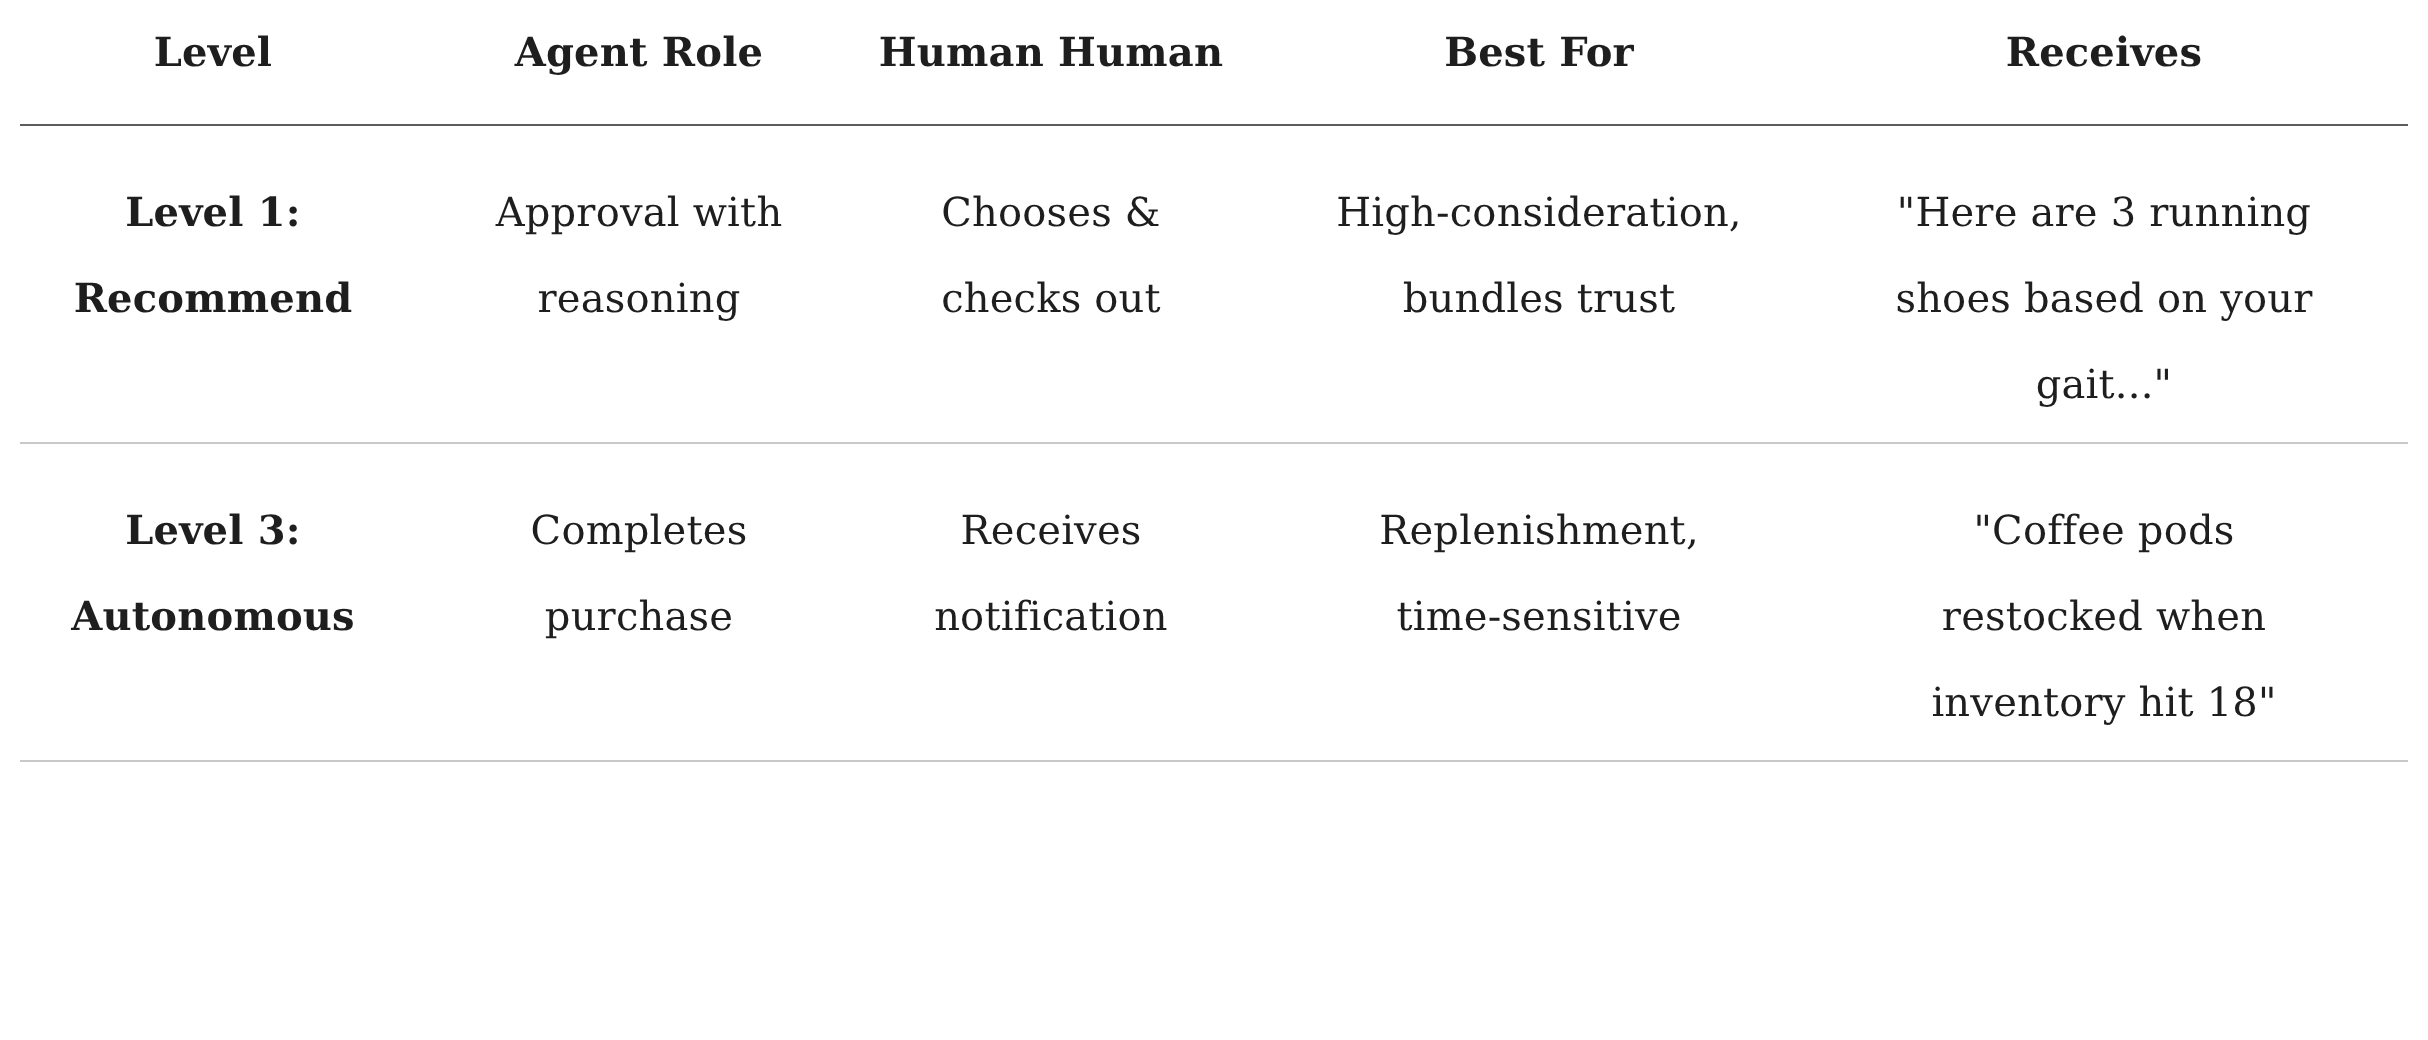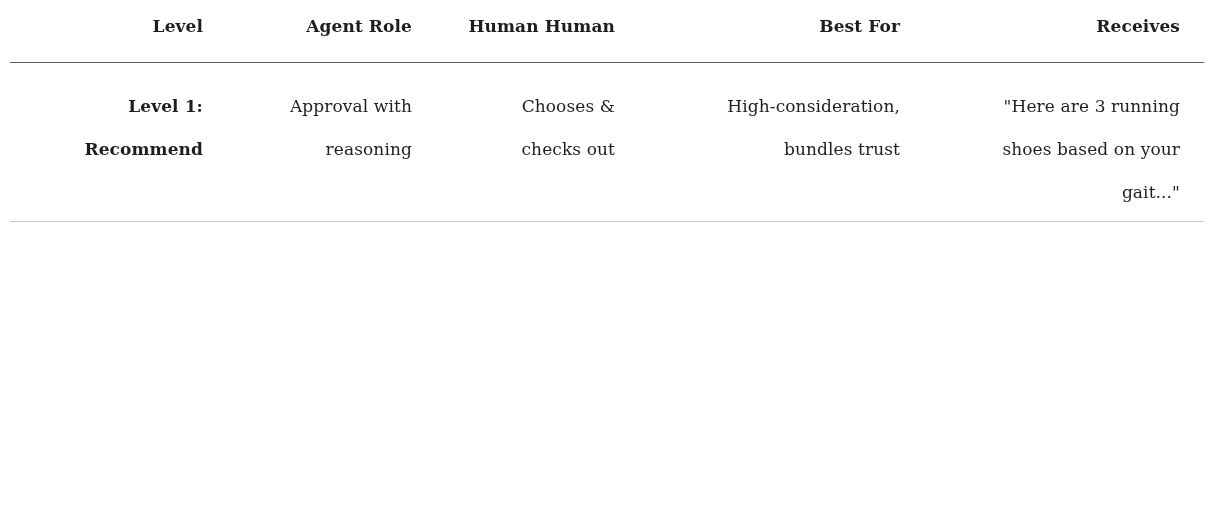--- a/index.html
+++ b/index.html
@@ -15,23 +15,23 @@
   }
   table {
     border-collapse: collapse;
     table-layout: fixed;
     width: 1194px;
     margin: 0 10px;
     font-family: "DejaVu Serif", "Liberation Serif", serif;
     color: #1e1e1e;
   }
   th, td {
-    text-align: right;
+    text-align: center;
     vertical-align: top;
-    font-size: 17px;
+    font-size: 20px;
     line-height: 43px;
     white-space: pre-line;
     padding: 0 24px 0 0;
     letter-spacing: 0.1px;
   }
   thead th {
     font-weight: bold;
     padding-top: 5px;
     padding-bottom: 14px;
     border-bottom: 1.5px solid #5c5c5c;
@@ -74,15 +74,28 @@
         <td>Approval with
 reasoning</td>
         <td>Chooses &amp;
 checks out</td>
         <td>High-consideration,
 bundles trust</td>
         <td>"Here are 3 running
 shoes based on your
 gait..."</td>
       </tr>
+      <tr>
+        <td class="level-cell">Level 3:
+Autonomous</td>
+        <td>Completes
+purchase</td>
+        <td>Receives
+notification</td>
+        <td>Replenishment,
+time-sensitive</td>
+        <td>"Coffee pods
+restocked when
+inventory hit 18"</td>
+      </tr>
     </tbody>
   </table>
 </div>
 
 </body></html>

